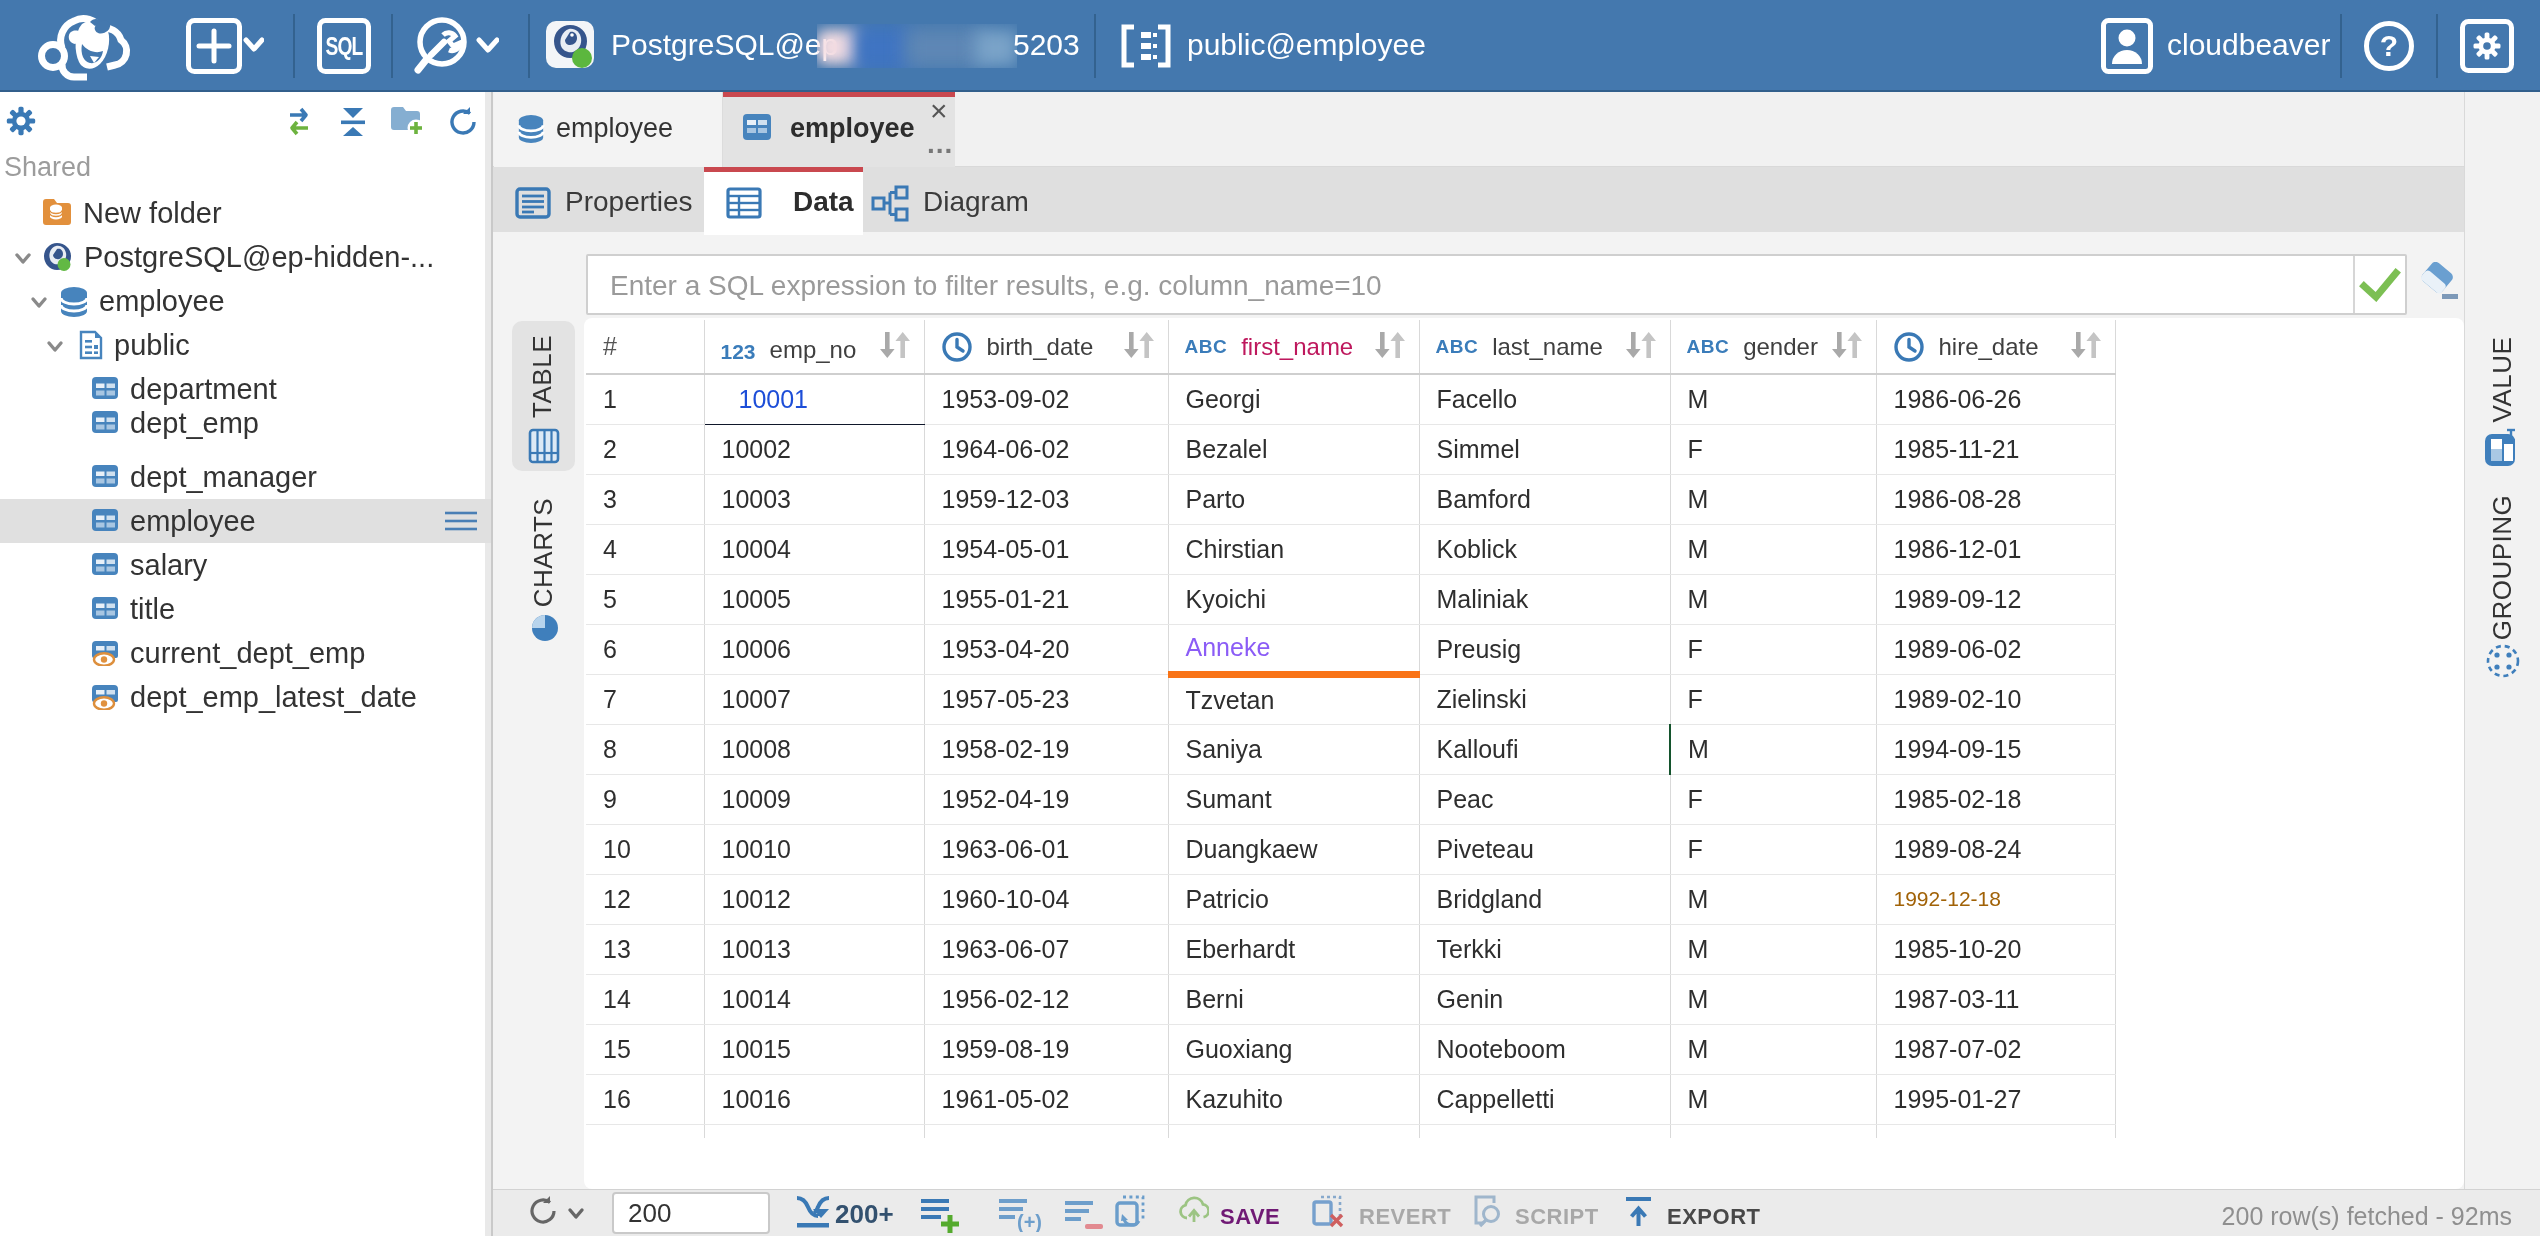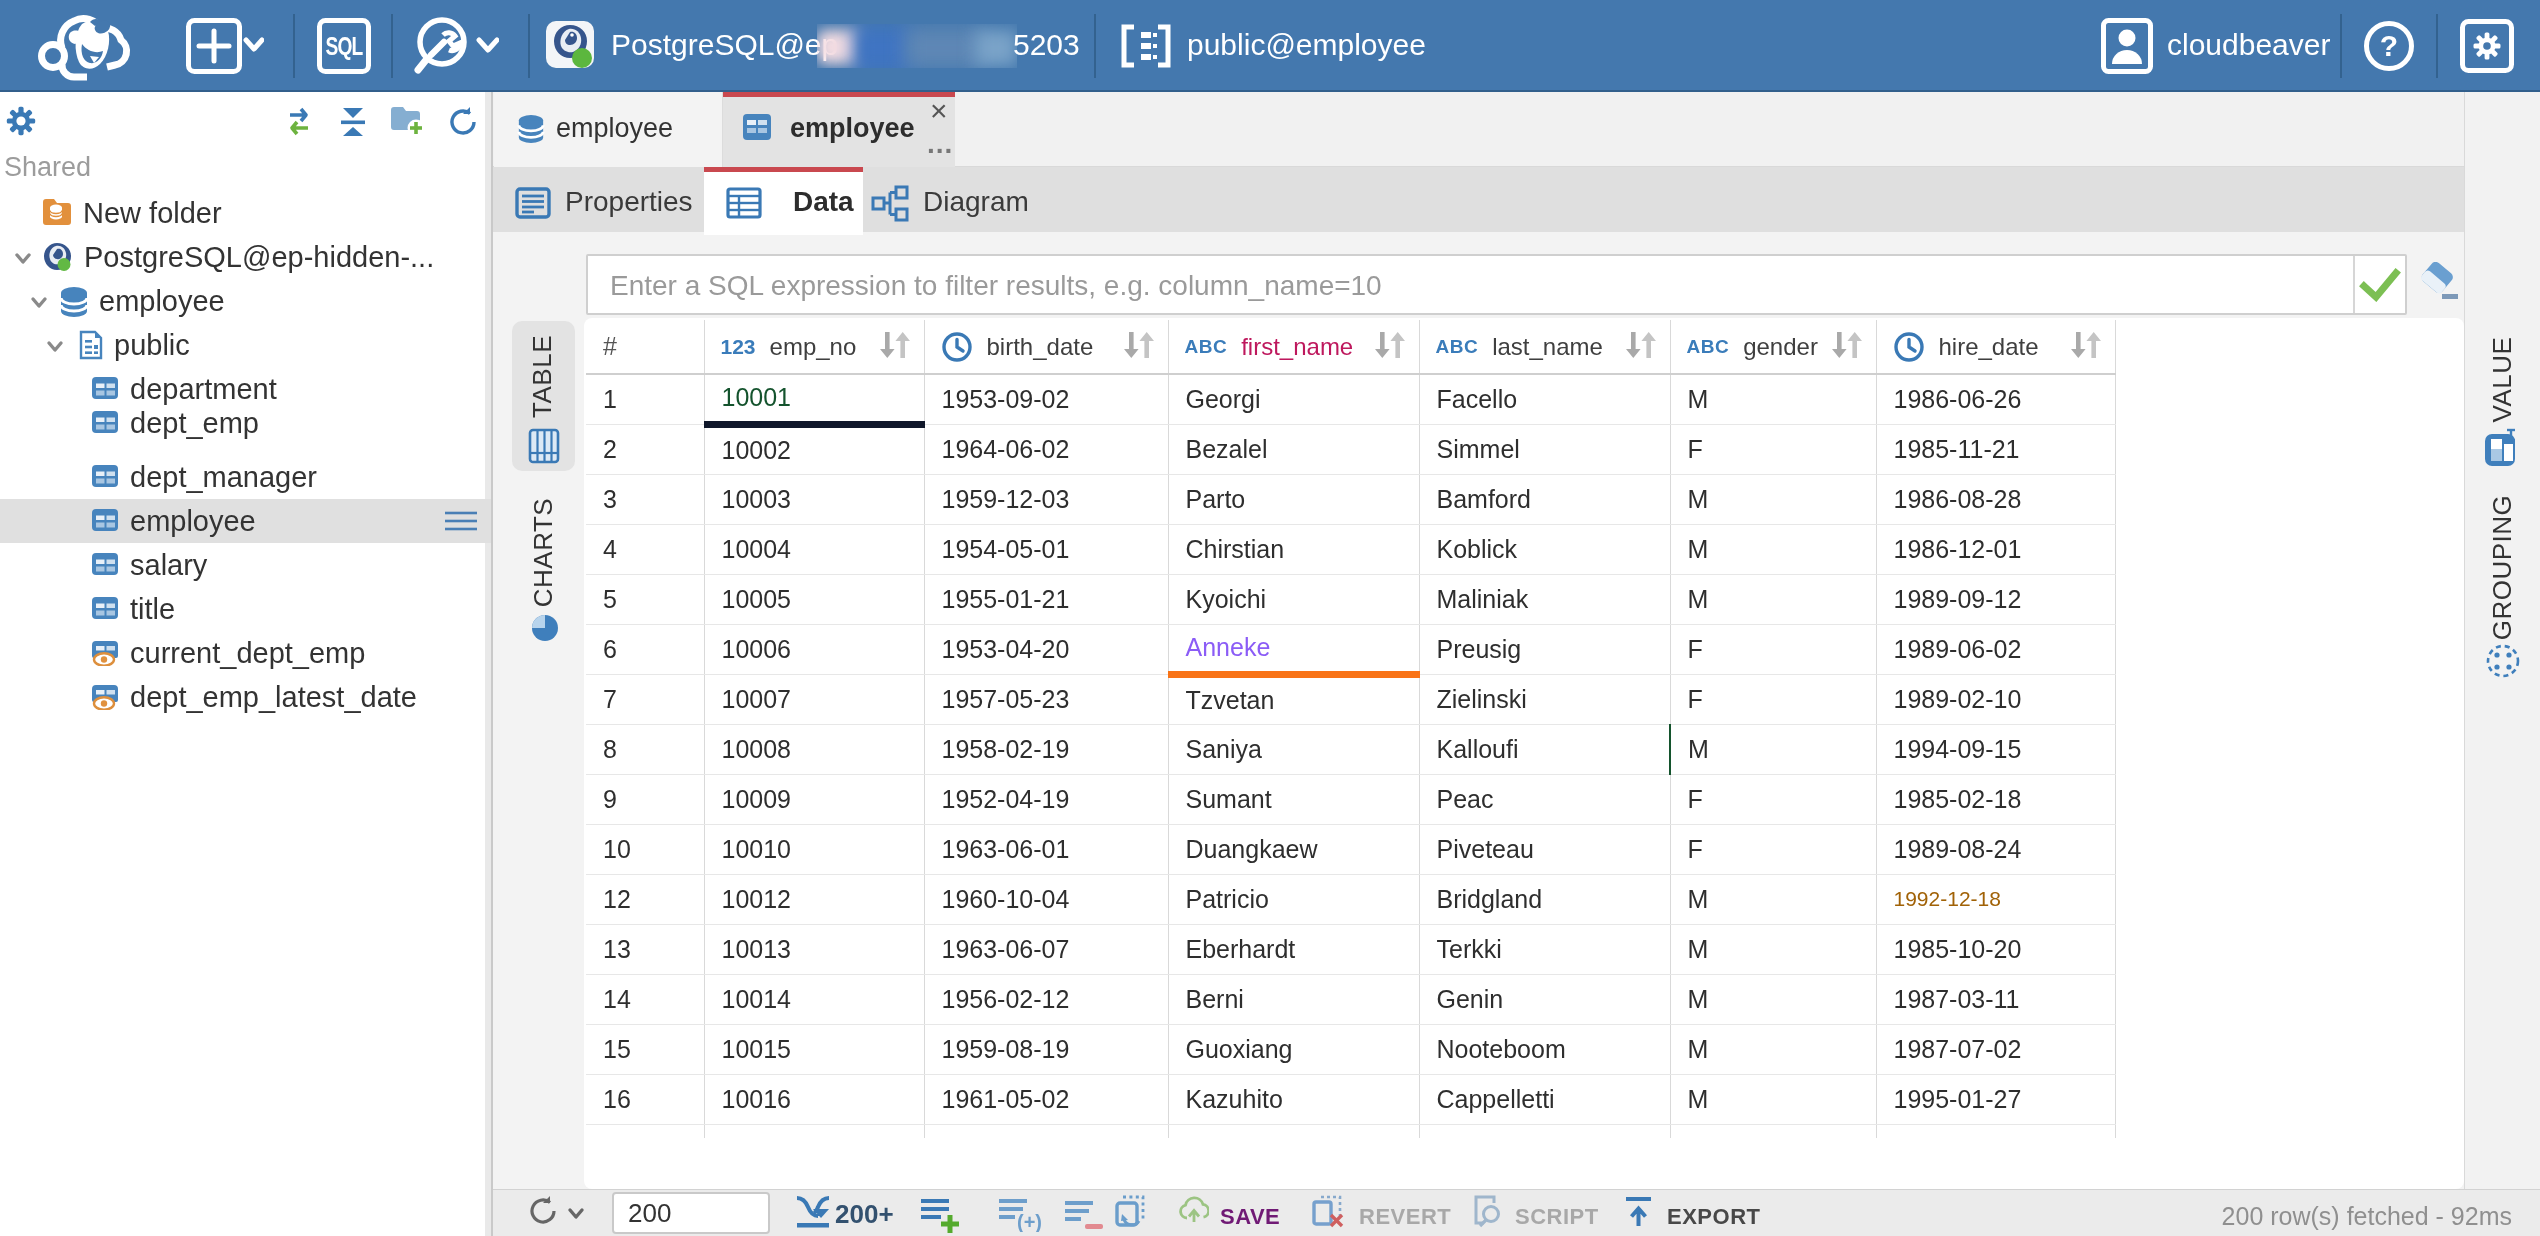--- a/index.html
+++ b/index.html
@@ -397,21 +397,21 @@
         <col style="width:251px">
         <col style="width:206px">
         <col style="width:239px">
       </colgroup>
       <tbody>
         <tr style="height:54px">
           <th style="border-right:1px solid #d9d9d9;border-bottom:2px solid #cfcfcf;font-weight:normal;text-align:left">
             <div style="padding-left:17px;font-size:25px;color:#555">#</div>
           </th>
           <th style="border-right:1px solid #d9d9d9;border-bottom:2px solid #cfcfcf;font-weight:normal;text-align:left">
-            <div style="display:flex;align-items:center;padding-left:16px">
+            <div style="display:flex;align-items:flex-end;padding-left:16px">
               <span style="color:#3a7cba;font-weight:bold;font-size:21px">123</span>
               <span style="font-size:24px;color:#3f3f3f;margin-left:14px">emp_no</span>
               <span style="margin-left:auto;margin-right:10px"><svg width="38" height="30" viewBox="0 0 38 30" style="">
                   <g fill="#a9a9a9">
                     <path d="M9 2 h4.6 v17 h5 l-7.3 9 l-7.3 -9 h5 z"></path>
                   </g>
 <g fill="#c4c4c4">
                     <path d="M24.4 28 h4.6 v-17 h5 l-7.3 -9 l-7.3 9 h5 z"></path>
                   </g>
                 </svg></span>
@@ -489,21 +489,21 @@
                   </g>
 <g fill="#c4c4c4">
                     <path d="M24.4 28 h4.6 v-17 h5 l-7.3 -9 l-7.3 9 h5 z"></path>
                   </g>
                 </svg></span>
             </div>
           </th>
         </tr>
         <tr style="height:50px">
           <td style="border-right:1px solid #d9d9d9;border-bottom:1px solid #e7e7e7;padding-left:17px;font-size:25px;color:#2e2e2e">1</td>
-          <td style="border-right:1px solid #d9d9d9;border-bottom:7px solid #0f172a;padding-left:17px;font-size:25px;color:#14532d">10001</td>
+          <td style="border-right:1px solid #d9d9d9;border-bottom:1px solid #0f172a;padding-left:34px;font-size:25px;color:#1d4ed8">10001</td>
           <td style="border-right:1px solid #d9d9d9;border-bottom:1px solid #e7e7e7;padding-left:17px;font-size:25px;color:#2e2e2e">1953-09-02</td>
           <td style="border-right:1px solid #d9d9d9;border-bottom:1px solid #e7e7e7;padding-left:17px;font-size:25px;color:#2e2e2e">Georgi</td>
           <td style="border-right:1px solid #d9d9d9;border-bottom:1px solid #e7e7e7;padding-left:17px;font-size:25px;color:#2e2e2e">Facello</td>
           <td style="border-right:1px solid #d9d9d9;border-bottom:1px solid #e7e7e7;padding-left:17px;font-size:25px;color:#2e2e2e">M</td>
           <td style="border-right:1px solid #d9d9d9;border-bottom:1px solid #e7e7e7;padding-left:17px;font-size:25px;color:#2e2e2e">1986-06-26</td>
         </tr>
         <tr style="height:50px">
           <td style="border-right:1px solid #d9d9d9;border-bottom:1px solid #e7e7e7;padding-left:17px;font-size:25px;color:#2e2e2e">2</td>
           <td style="border-right:1px solid #d9d9d9;border-bottom:1px solid #e7e7e7;padding-left:17px;font-size:25px;color:#2e2e2e">10002</td>
           <td style="border-right:1px solid #d9d9d9;border-bottom:1px solid #e7e7e7;padding-left:17px;font-size:25px;color:#2e2e2e">1964-06-02</td>

